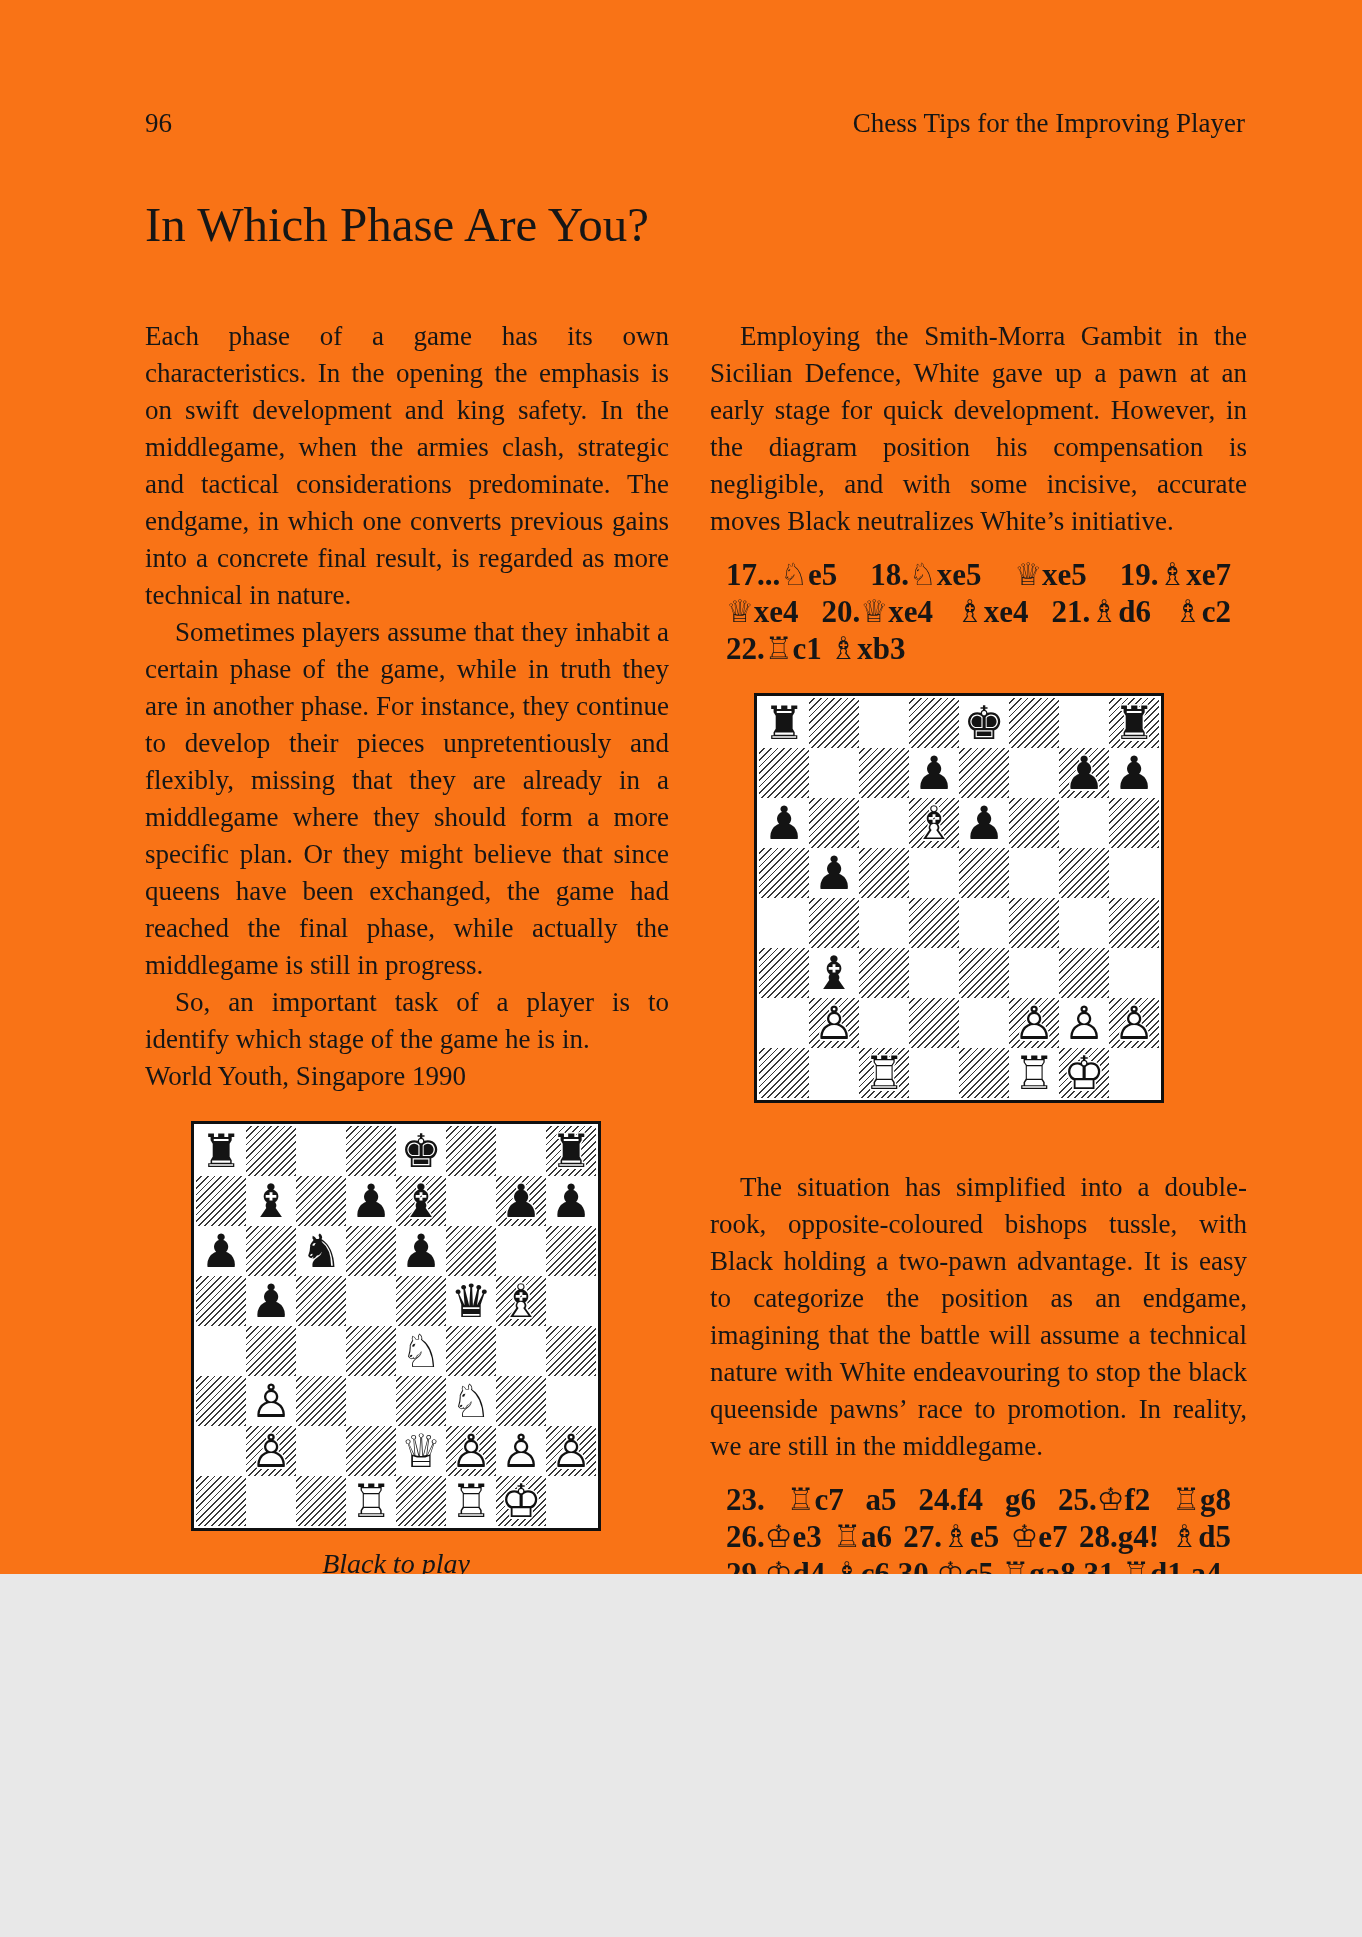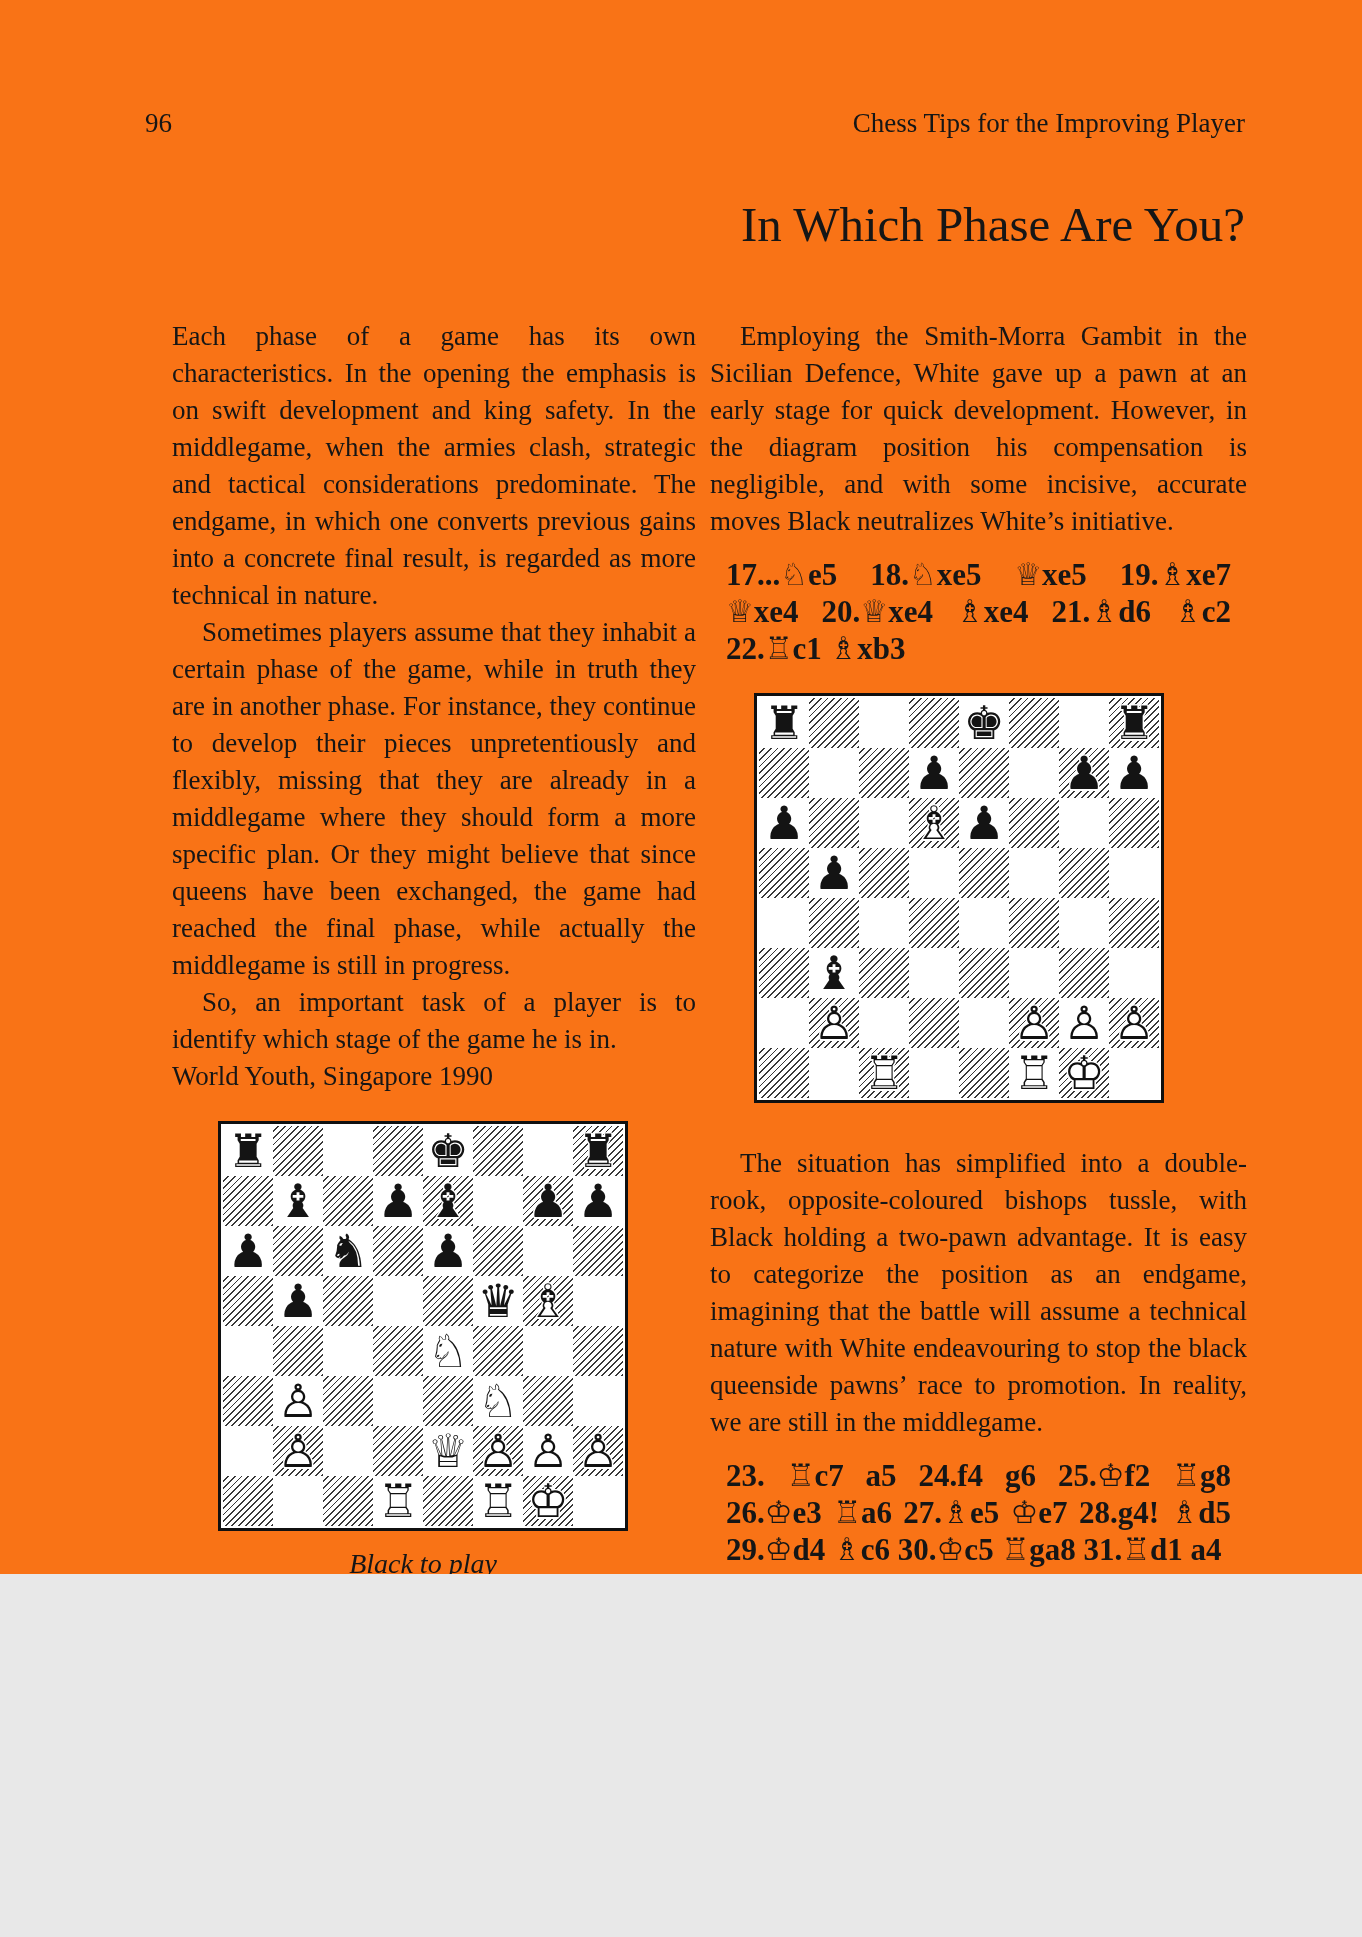--- a/index.html
+++ b/index.html
@@ -15,24 +15,24 @@
   .page-number{
     position:absolute;top:108px;left:145px;
     font-size:27px;line-height:30px;
   }
   .running-title{
     position:absolute;top:108px;left:145px;width:1100px;
     text-align:right;font-size:27px;line-height:30px;
   }
   .chapter-title{
     position:absolute;top:196px;left:145px;width:1100px;margin:0;
-    text-align:right;font-size:49px;line-height:58px;font-weight:400;
+    text-align:left;font-size:49px;line-height:58px;font-weight:400;
   }
   .col{position:absolute;top:318px;}
-  .col-left{left:145px;width:524px;margin-left:27px;}
+  .col-left{left:145px;width:524px;}
   .col-right{left:710px;width:537px;}
   .body-par{
     margin:0;font-size:27px;line-height:37px;
     text-align:justify;text-justify:inter-word;
   }
   .indent{text-indent:30px;}
   .moves{
     margin:16px;font-size:31px;line-height:37px;font-weight:700;
     text-align:justify;
     font-family:"Liberation Serif","DejaVu Sans",serif;
@@ -66,21 +66,21 @@
   .piece .over{position:relative;color:#101010;}
   .piece.black-piece .over{
     color:#141414;
     text-shadow:-1.5px 0 #fff,1.5px 0 #fff,0 -1.5px #fff,0 1.5px #fff,
                 -1px -1px #fff,1px -1px #fff,-1px 1px #fff,1px 1px #fff;
   }
   .caption{
     margin:16px 0 0 0;text-align:center;
     font-size:28px;font-style:italic;line-height:34px;
   }
-  .after-board{margin-top:42px;}
+  .after-board{margin-top:66px;}
 </style>
 </head>
 <body>
 
 <div class="page">
 
   <div class="page-number">96</div>
   <div class="running-title">Chess Tips for the Improving Player</div>
   <h1 class="chapter-title">In Which Phase Are You?</h1>
 

